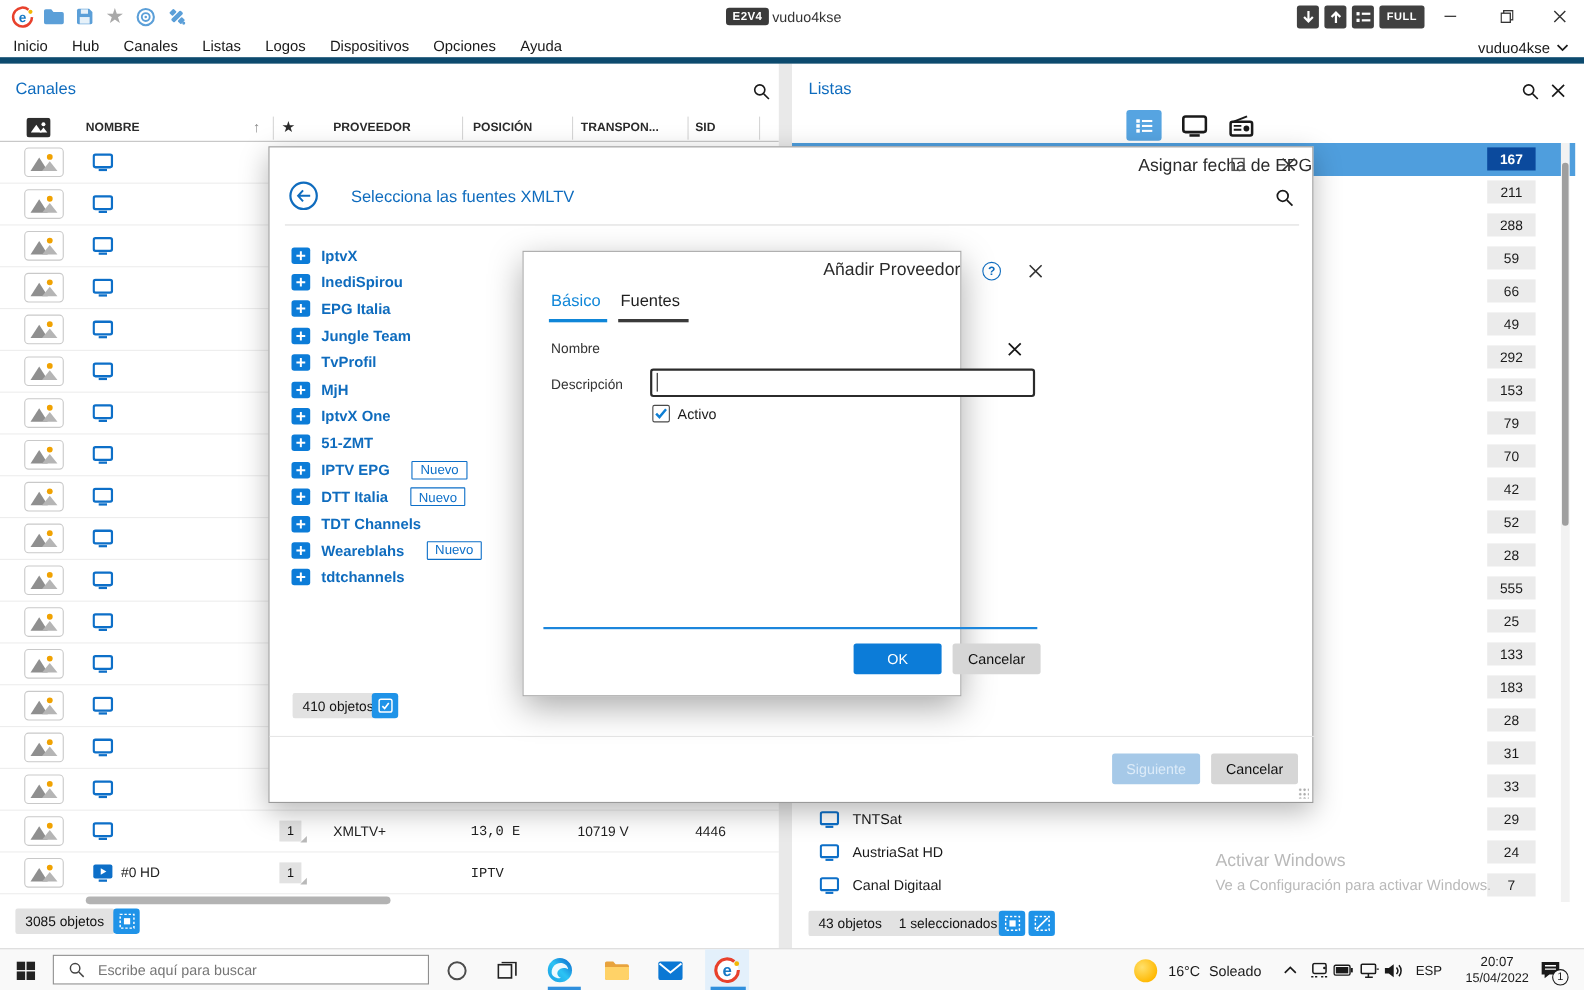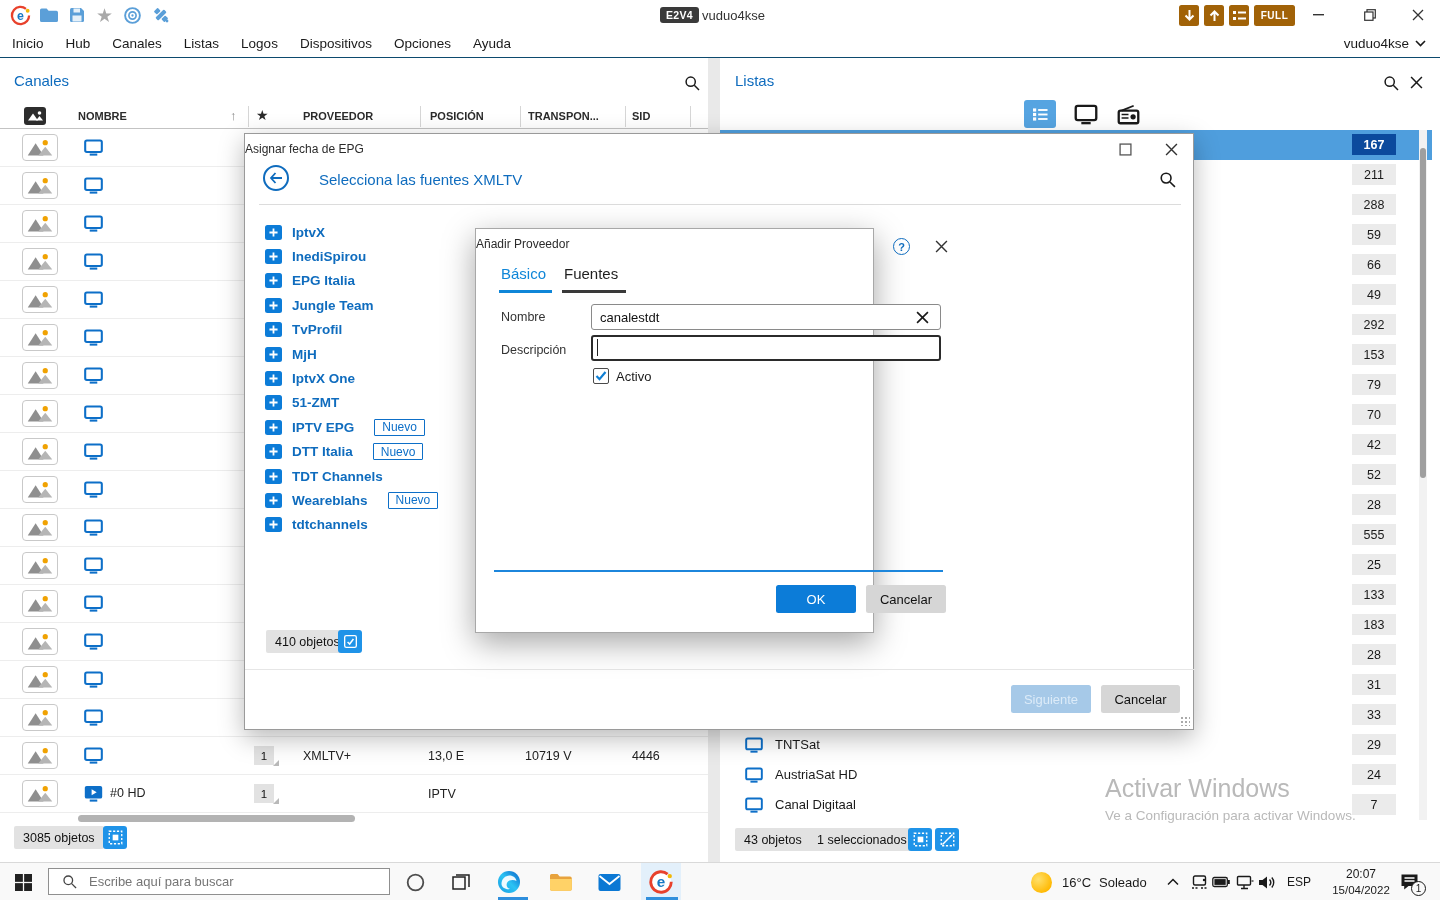--- a/index.html
+++ b/index.html
@@ -9,28 +9,28 @@
   .abs{position:absolute;}
 
   
   .titlebar{position:absolute;left:0;top:0;width:1440px;height:30px;background:#fff;}
   .tb-icons{position:absolute;left:10px;top:3px;display:flex;gap:7px;align-items:center;height:24px;}
   .tb-icons .ic{width:21px;height:21px;display:flex;align-items:center;justify-content:center;}
   .star-glyph{font-size:19px;color:#a9a9a9;line-height:1;}
   .ver-badge{position:absolute;left:660px;top:7px;background:#3a3a3a;color:#fff;font-size:10.5px;
              font-weight:bold;padding:2px 6px;border-radius:3px;letter-spacing:.3px;}
   .win-title{position:absolute;left:702px;top:8px;font-size:13px;color:#333;}
-  .tb-bluebtn{position:absolute;top:5px;height:21px;background:#a16207;border-radius:2.5px;color:#fff;
+  .tb-bluebtn{position:absolute;top:5px;height:21px;background:#404040;border-radius:2.5px;color:#fff;
               display:flex;align-items:center;justify-content:center;}
   .full-btn{font-size:10px;font-weight:bold;letter-spacing:.5px;}
   .caption-btn{position:absolute;top:0;height:30px;display:flex;align-items:center;justify-content:center;color:#333;}
 
   
   .menubar{position:absolute;left:0;top:30px;width:1440px;height:28px;background:#fff;
-           border-bottom:1px solid #0c4a6e;display:flex;align-items:center;}
+           border-bottom:6px solid #0c4a6e;display:flex;align-items:center;}
   .menu-items{display:flex;gap:22px;padding-left:12px;font-size:13.5px;color:#1a1a1a;}
   .menu-items span{cursor:default;}
   .menu-profile{position:absolute;right:14px;top:6px;font-size:13.5px;display:flex;align-items:center;gap:6px;}
 
   
   .panel-canales{position:absolute;left:0;top:58px;width:708px;height:804px;background:#fff;}
   .splitter{position:absolute;left:708px;top:58px;width:12px;height:804px;background:#e9e9e9;}
   .panel-listas{position:absolute;left:720px;top:58px;width:720px;height:804px;background:#fff;}
   .panel-title{position:absolute;font-size:15px;color:#0f6cbe;}
 
@@ -42,21 +42,21 @@
   .crow{position:relative;height:38px;border-bottom:1px solid #ededed;font-size:12.5px;color:#222;}
   .img-ph{position:absolute;left:22px;top:5px;width:36px;height:27px;border:1px solid #c9c9c9;border-radius:4px;
           background:#fff;display:flex;align-items:center;justify-content:center;}
   .row-ic{position:absolute;left:84px;top:10px;width:19px;height:17px;color:#0d6fc8;}
   .c-name{position:absolute;left:110px;top:11px;}
   .fav-badge{position:absolute;left:254px;top:9px;min-width:20px;height:19px;background:#e2e2e2;color:#111;
              font-size:11.5px;display:flex;align-items:center;justify-content:center;padding:0 4px;}
   .fav-badge::after{content:"";position:absolute;right:-5px;bottom:-1px;border-style:solid;
              border-width:0 0 6px 6px;border-color:transparent transparent #b9b9b9 transparent;}
   .c-prov{position:absolute;left:303px;top:12px;}
-  .c-pos{position:absolute;left:428px;top:12px;}
+  .c-pos{position:absolute;left:428px;top:12px;font-family:Liberation Mono, monospace;}
   .c-tran{position:absolute;left:525px;top:12px;}
   .c-sid{position:absolute;left:632px;top:12px;}
   .hscroll{position:absolute;left:78px;top:757px;width:277px;height:7px;background:#b3b3b3;border-radius:4px;}
   .status-badge{height:23px;background:#e2e2e2;border-radius:2px;color:#111;font-size:12.5px;
                 display:inline-flex;align-items:center;padding:0 9px;}
   .icon-btn-blue{width:24px;height:23px;background:#1f93e8;border-radius:3px;display:inline-flex;
                  align-items:center;justify-content:center;color:#fff;}
 
   
   .lists-toolbar-btn{position:absolute;top:42px;width:32px;height:28px;border-radius:3px;display:flex;
@@ -67,21 +67,21 @@
   .l-name{position:absolute;left:55px;top:7px;}
   .l-count{position:absolute;left:632px;top:4px;width:44px;height:21px;background:#ebebeb;color:#1a1a1a;
            font-size:12.5px;display:flex;align-items:center;justify-content:center;}
   .lrow.selected .l-count{background:#0b4a9d;color:#fff;font-weight:bold;}
   .vscroll-track{position:absolute;left:699px;top:72px;width:8px;height:690px;background:#f2f2f2;}
   .vscroll-thumb{position:absolute;left:700px;top:90px;width:6px;height:330px;background:#9f9f9f;border-radius:3px;}
 
   
   .dialog{position:absolute;background:#fff;border:1px solid #9a9a9a;box-shadow:0 8px 24px rgba(0,0,0,.28);}
   .epg-dialog{left:244px;top:133px;width:950px;height:597px;}
-  .dlg-title{position:absolute;left:0;top:8px;width:100%;text-align:left;font-size:12px;color:#2b2b2b;}
+  .dlg-title{position:absolute;left:0;top:8px;width:100%;text-align:right;font-size:16px;color:#2b2b2b;}
   .hairline{position:absolute;background:#dcdcdc;height:1px;}
   .back-circle{position:absolute;left:18px;top:31px;width:26px;height:26px;border:2px solid #0f6cbe;
                border-radius:50%;display:flex;align-items:center;justify-content:center;color:#0f6cbe;background:#fff;}
   .epg-heading{position:absolute;left:56px;top:37px;font-size:15px;color:#0f6cbe;margin-left:18px;}
   .src-list{position:absolute;left:20px;top:86px;width:420px;}
   .src-row{display:flex;align-items:center;height:24.4px;gap:10px;font-size:13.5px;font-weight:600;color:#0f6cbe;}
   .plus-btn{width:17px;height:15px;background:#0c7cd8;border-radius:2.5px;display:flex;align-items:center;
             justify-content:center;flex:0 0 auto;}
   .nuevo-badge{margin-left:10px;border:1px solid #0d6fc8;color:#0d6fc8;font-size:12px;font-weight:normal;
                padding:0.5px 7px;border-radius:1px;}
@@ -103,21 +103,21 @@
   .clear-x{position:absolute;left:438px;top:80px;width:16px;height:16px;color:#1a1a1a;display:flex;
            align-items:center;justify-content:center;}
   .caret{position:absolute;left:121px;top:110px;width:1px;height:17px;background:#222;}
   .checkbox{position:absolute;left:117px;top:139px;width:16px;height:16px;border:1.6px solid #4a4a4a;
             border-radius:2px;background:#fff;display:flex;align-items:center;justify-content:center;}
   .chk-label{position:absolute;left:140px;top:140px;font-size:13px;color:#1a1a1a;}
   .blue-rule{position:absolute;left:18px;top:341px;width:449px;height:2px;background:#1c86dc;}
 
   
   .watermark{position:absolute;left:1105px;top:774px;color:#b9b9b9;z-index:40;pointer-events:none;}
-  .wm-1{font-size:25px;}
+  .wm-1{font-size:16px;}
   .wm-2{font-size:13.5px;margin-top:5px;}
 
   
   .taskbar{position:absolute;left:0;top:862px;width:1440px;height:38px;background:#f9f9f9;
            border-top:1px solid #d9d9d9;z-index:60;}
   .tsk-search{position:absolute;left:48px;top:5px;width:342px;height:27px;background:#fff;
               border:1px solid #8f8f8f;display:flex;align-items:center;}
   .tsk-search input{border:none;outline:none;font-size:13px;font-family:inherit;color:#333;width:260px;background:transparent;}
   .tsk-ic{position:absolute;top:6px;width:26px;height:26px;display:flex;align-items:center;justify-content:center;}
   .app-active-bg{position:absolute;left:641px;top:0;width:40px;height:37px;background:#e3f0fb;}
@@ -1098,21 +1098,20 @@
           <path d="M1 1l10 10M11 1L1 11" stroke="#333" stroke-width="1.3"></path>
         </svg>
     </span>
 
     <span class="tab" style="left:25px;color:#0f86d8;">Básico</span>
     <span class="tab-underline" style="left:23px;width:53px;background:#0f86d8;"></span>
     <span class="tab" style="left:88px;color:#1f1f1f;">Fuentes</span>
     <span class="tab-underline" style="left:86px;width:64px;background:#3a3a3a;"></span>
 
     <span class="fld-label" style="top:81px;">Nombre</span>
-    <input class="fld-input" style="top: 75px;" value="canalestdt">
     <span class="clear-x">
       <svg width="13" height="13" viewBox="0 0 12 12">
           <path d="M1 1l10 10M11 1L1 11" stroke="#1a1a1a" stroke-width="1.5"></path>
         </svg>
     </span>
 
     <span class="fld-label" style="top:114px;">Descripción</span>
     <input class="fld-input focused" style="top: 106px;" value="">
     <span class="caret"></span>
 

